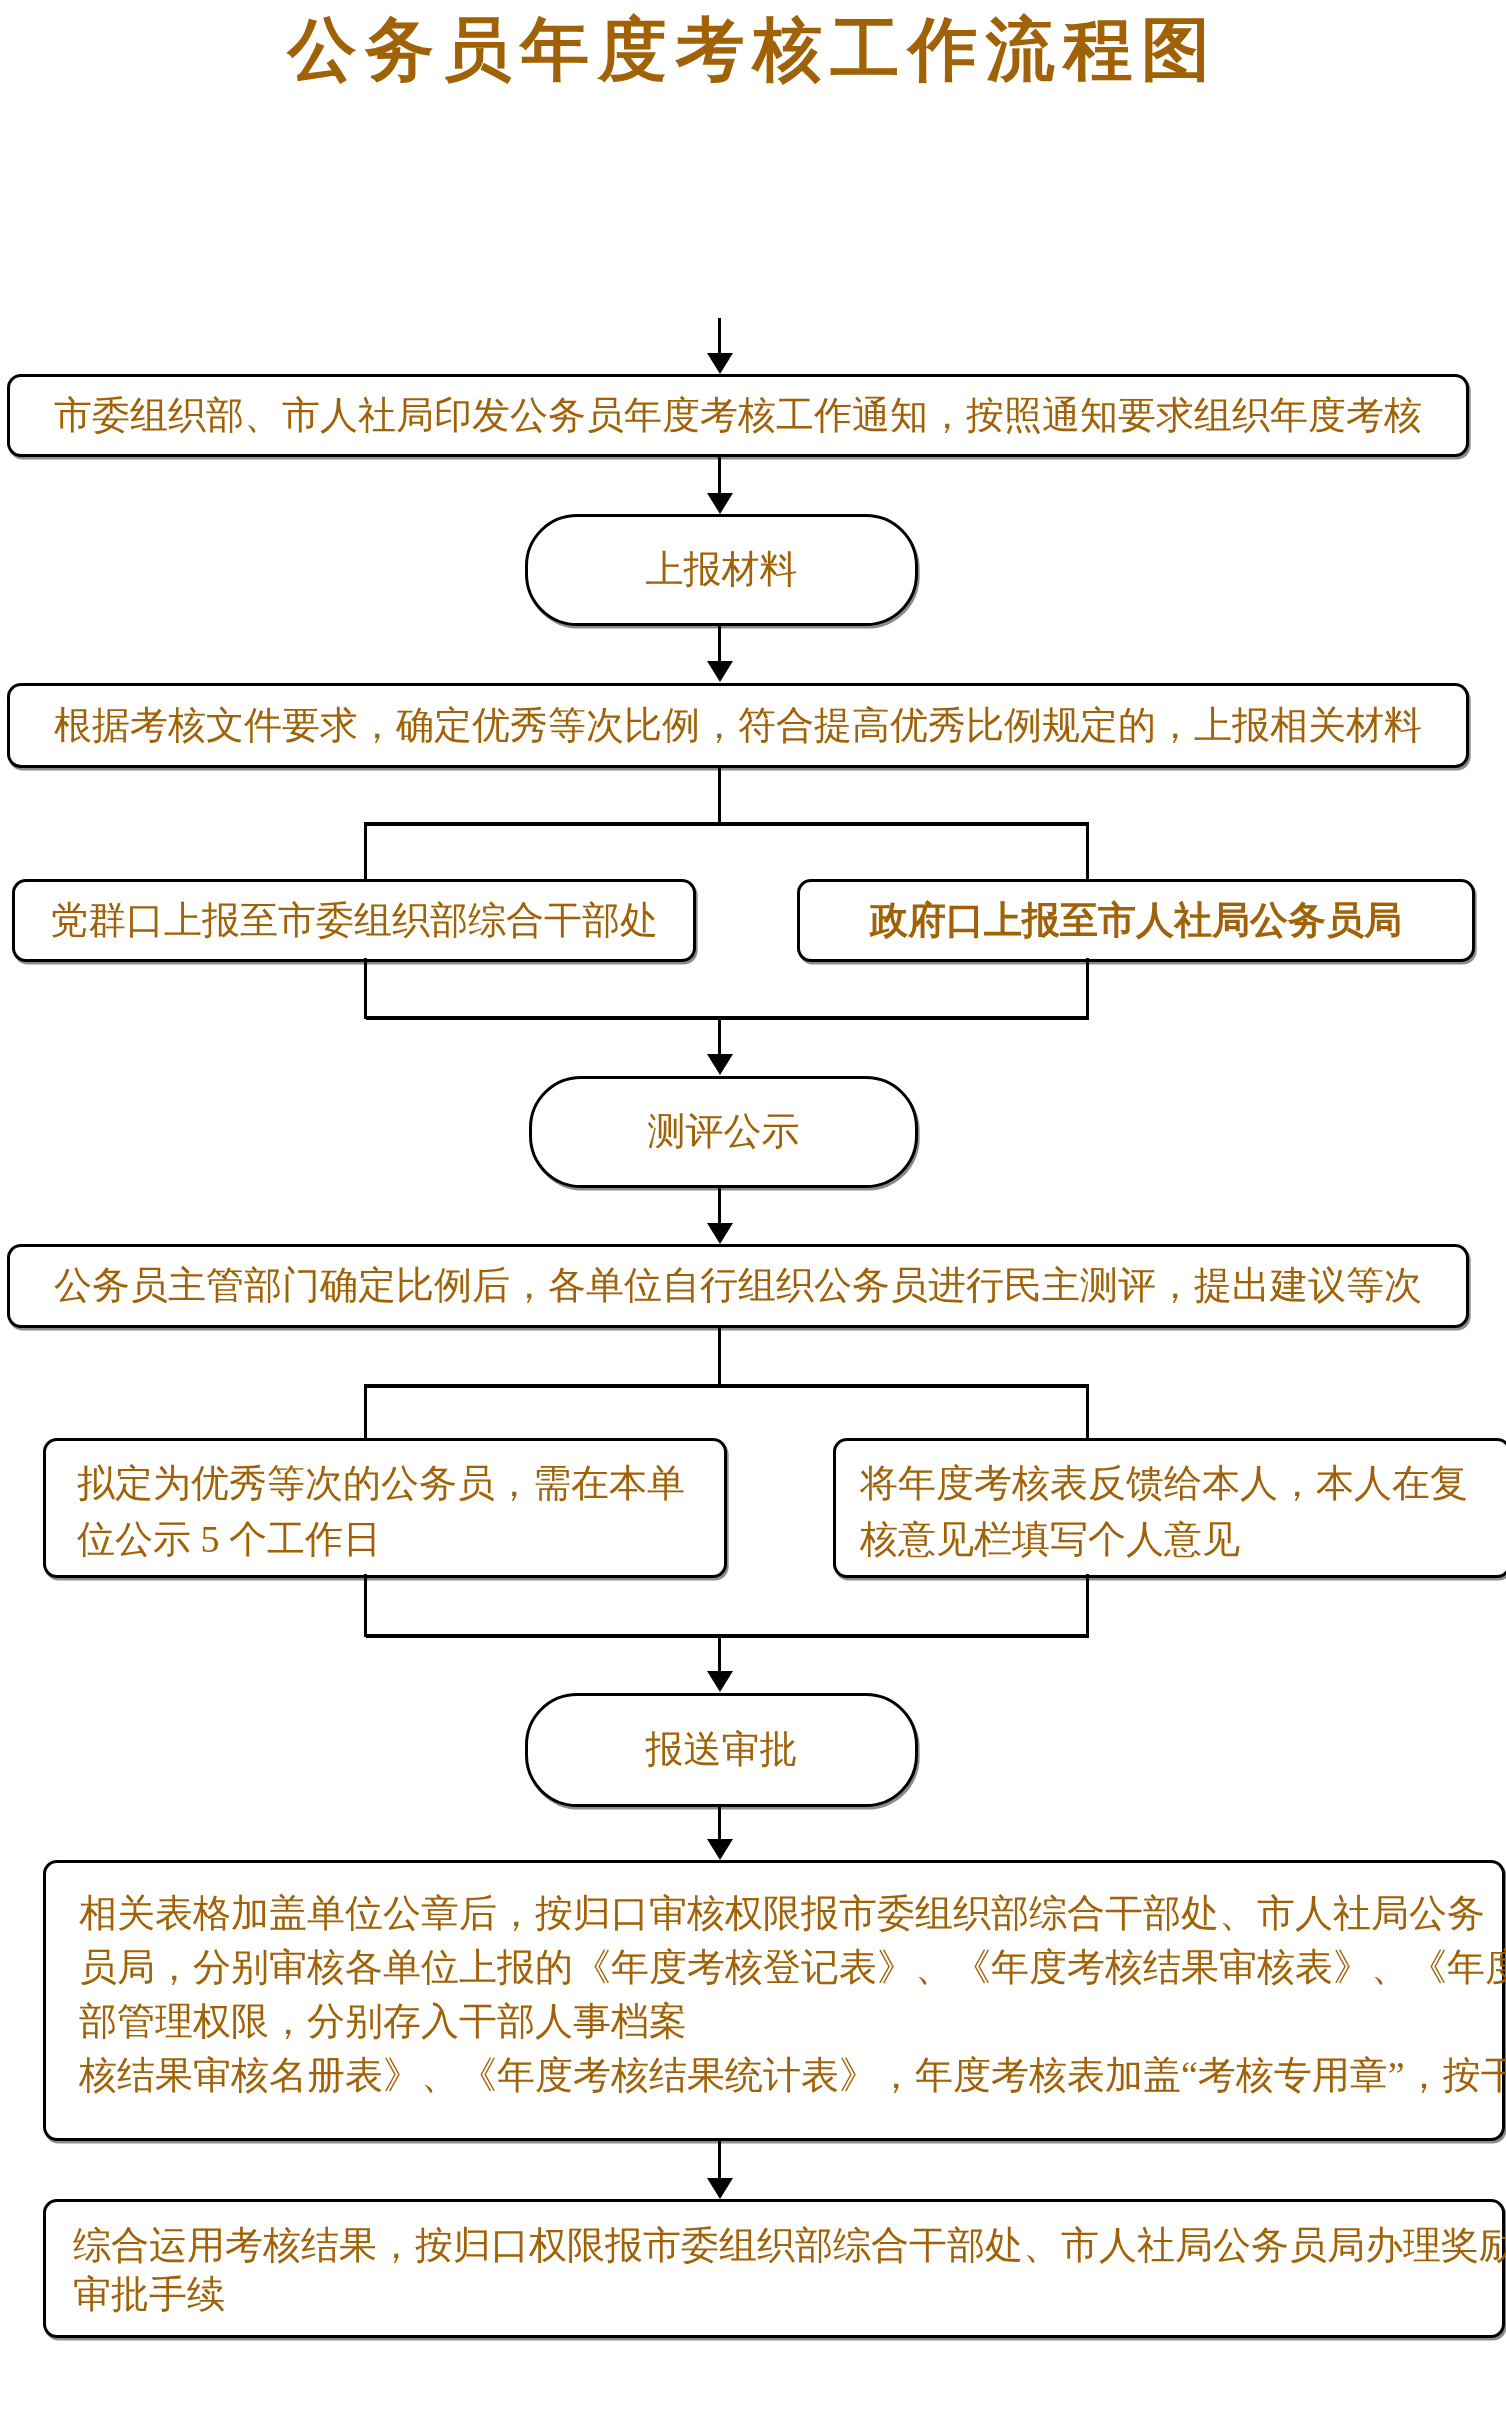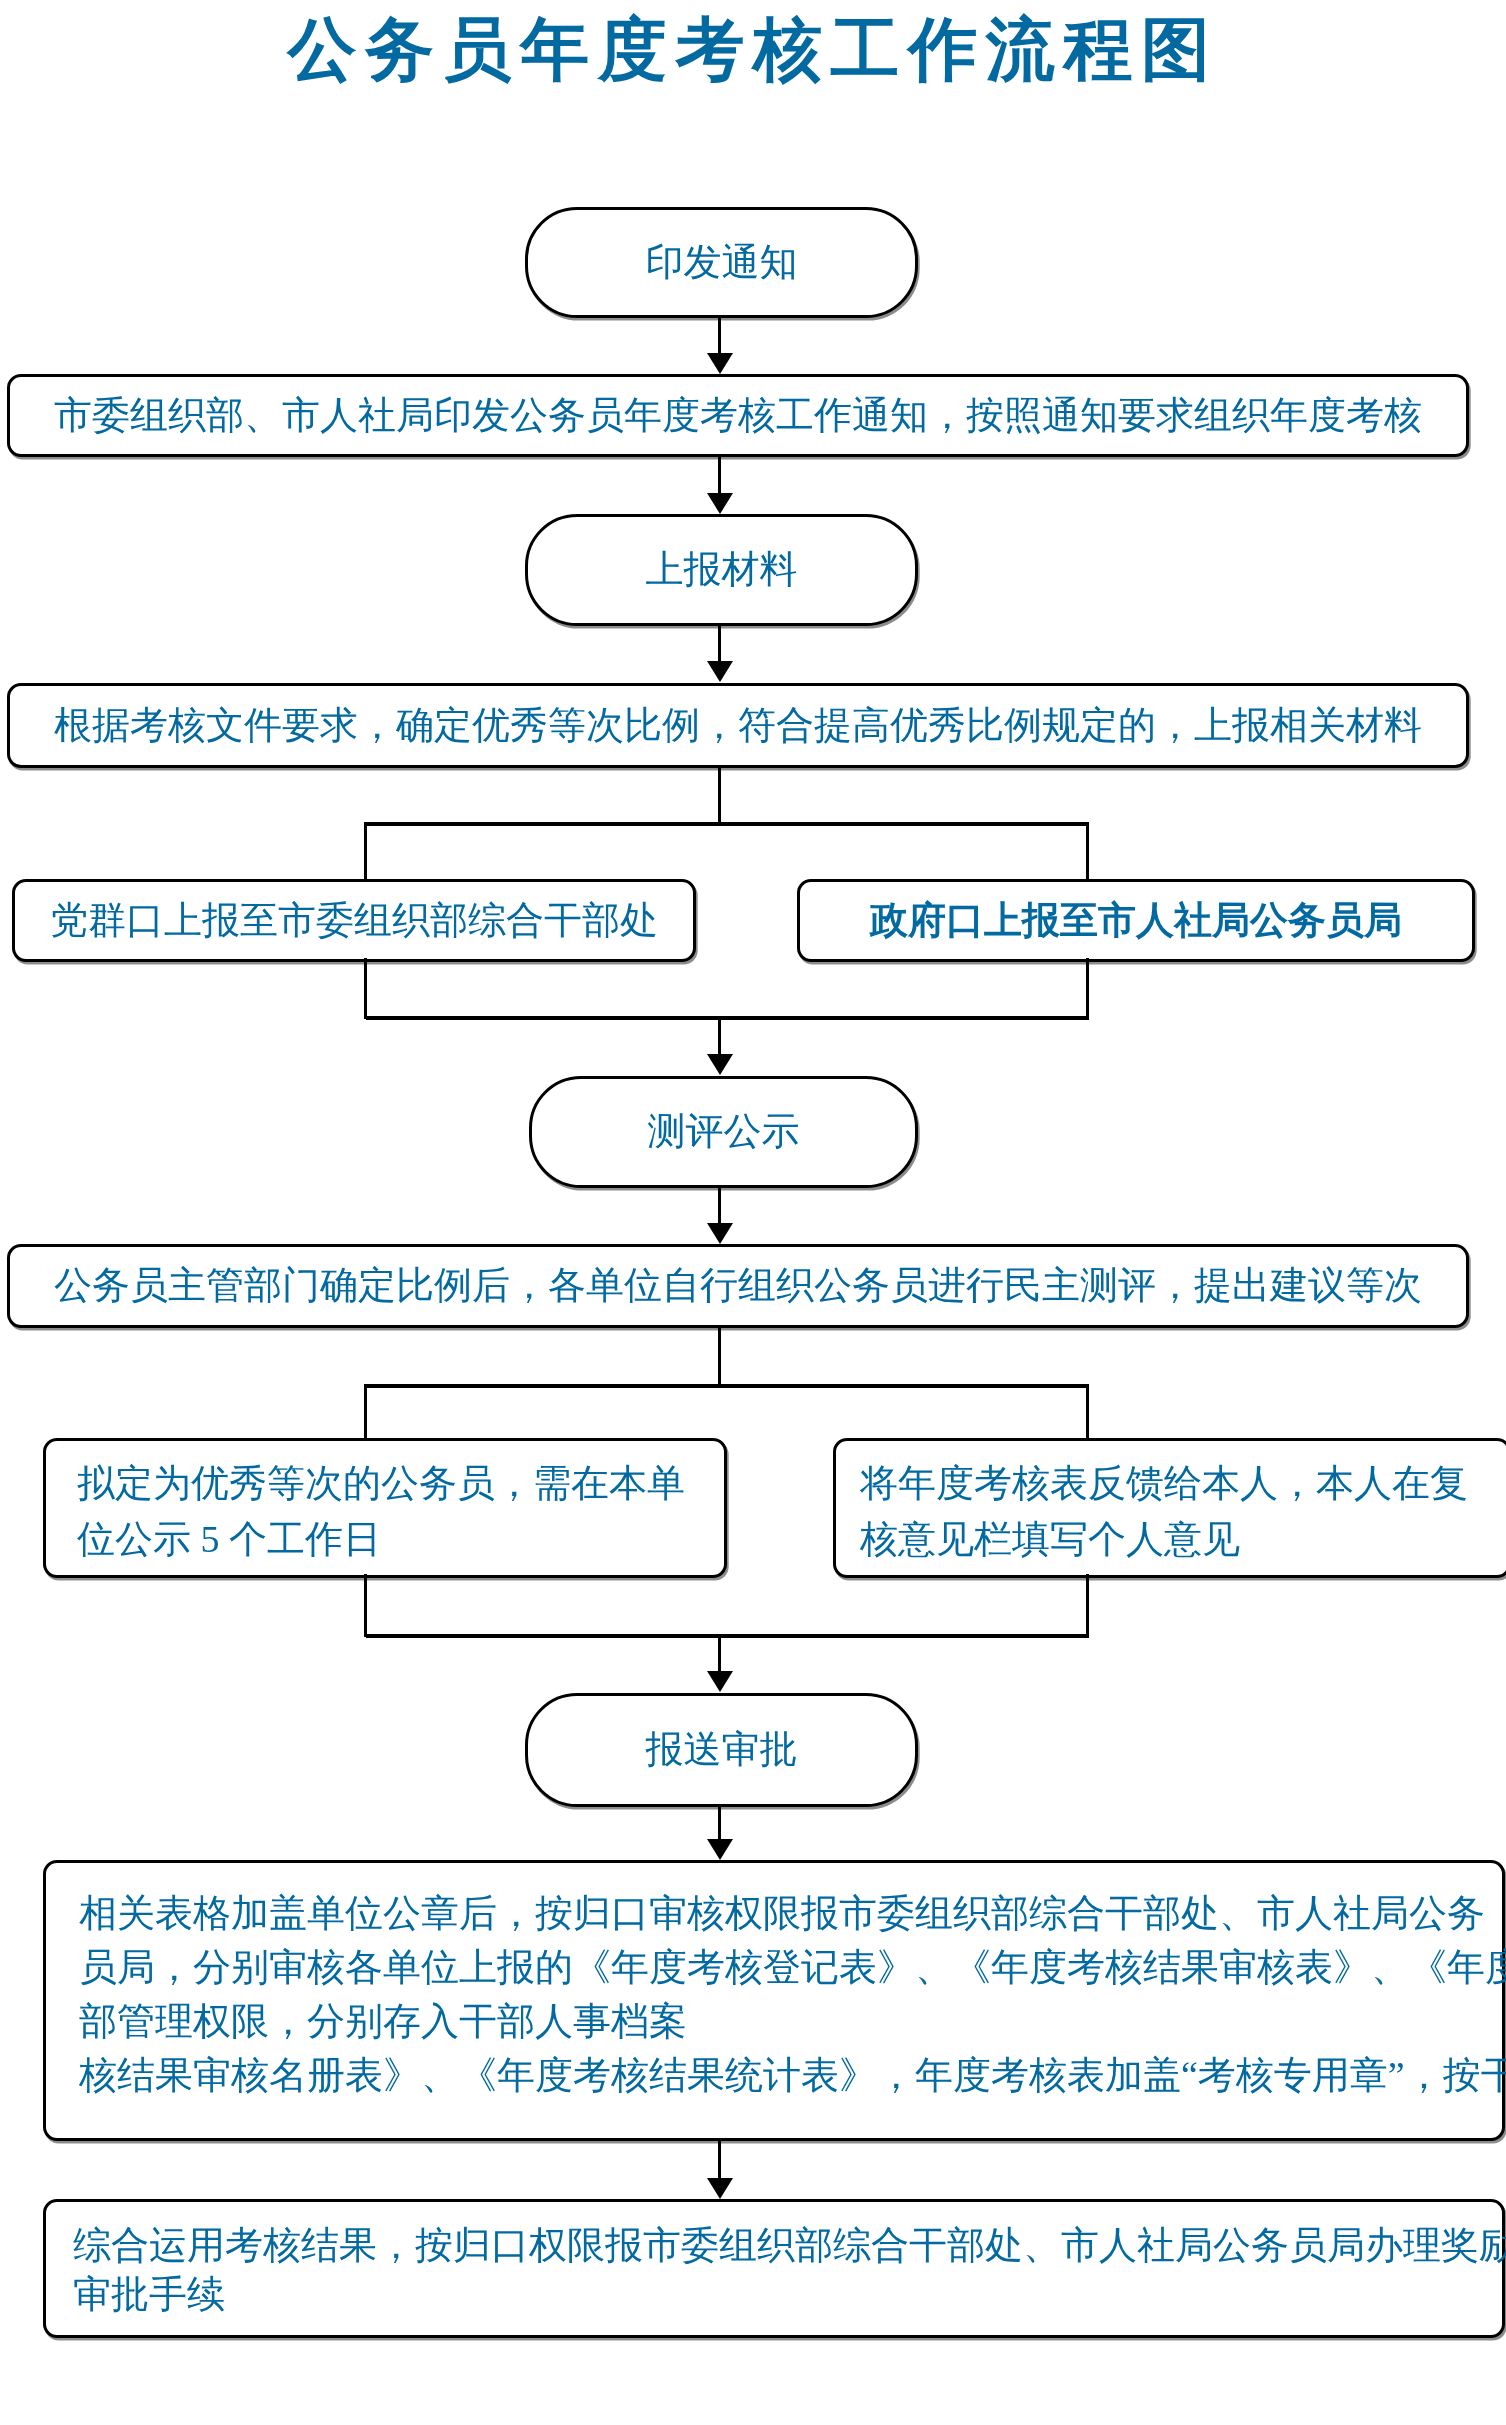--- a/index.html
+++ b/index.html
@@ -1,16 +1,16 @@
 <!DOCTYPE html>
 <html style="font-size:14px"><head>
 <meta charset="utf-8">
 <style>
   html,body{margin:0;padding:0;background:#ffffff;}
-  .page{position:relative;width:1506px;height:2426px;background:#ffffff;color:#0369a1;
+  .page{position:relative;width:1506px;height:2426px;background:#ffffff;color:#a16207;
         font-family:"Liberation Serif","DejaVu Serif",serif;overflow:hidden;}
   .title{position:absolute;left:0;top:3.5px;width:100%;margin:0;text-align:center;
          font-size:69px;font-weight:bold;letter-spacing:8.6px;}
   .node{position:absolute;background:#fff;border:3.5px solid #000;box-sizing:border-box;
         display:flex;align-items:center;justify-content:center;text-align:center;
         font-size:38px;line-height:1.35;box-shadow:1.7px 2.6px 0 rgba(0,0,0,0.45);}
   .stadium{border-radius:52px;}
   .rect{border-radius:14px;}
   .multi{flex-direction:column;align-items:flex-start;justify-content:flex-start;text-align:left;margin-left:36px;}
   .tline{white-space:pre;}
@@ -56,23 +56,20 @@
   #l7{left:718px;top:1807px;height:34px;}  #a7{left:707px;top:1839px;}
   #l8{left:718px;top:2141px;height:38px;}  #a8{left:707px;top:2178px;}
 </style>
 </head>
 <body>
 
 <div class="page">
 
   <h1 class="title">公务员年度考核工作流程图</h1>
 
-  <div class="node stadium" id="st1">
-    <span>印发通知</span>
-  </div>
   <div class="vline" id="l1"></div>
   <div class="ah" id="a1"></div>
   <div class="node rect" id="r1">
     <span>市委组织部、市人社局印发公务员年度考核工作通知，按照通知要求组织年度考核</span>
   </div>
 
   <div class="vline" id="l2"></div>
   <div class="ah" id="a2"></div>
   <div class="node stadium" id="st2">
     <span>上报材料</span>

